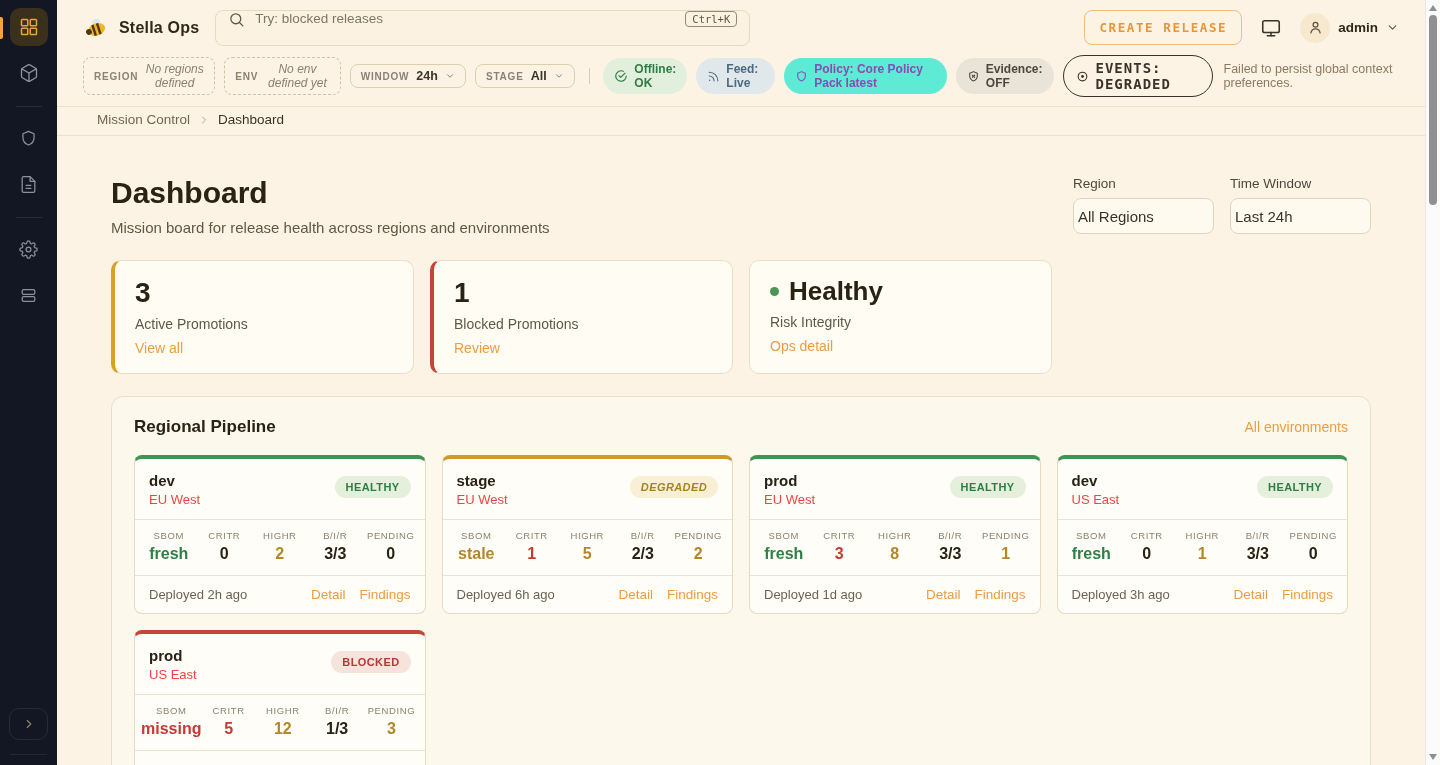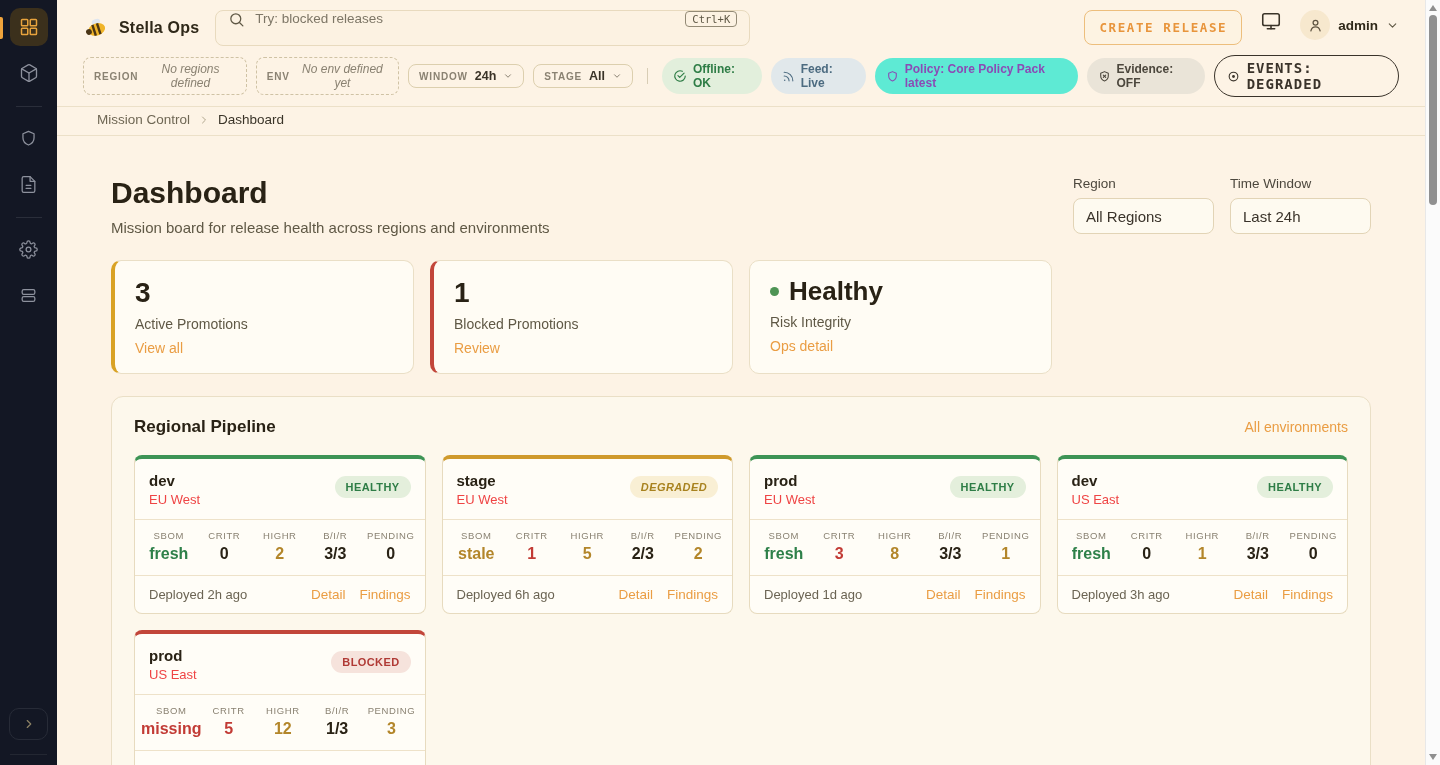--- a/index.html
+++ b/index.html
@@ -19,21 +19,21 @@
   
   .main { flex:1; min-width:0; display:flex; flex-direction:column; background:#fdf3e5; }
 
   .topbar { height:55px; flex-shrink:0; display:flex; align-items:center; padding:0 26px; gap:16px; }
   .brand { display:flex; align-items:center; gap:10px; }
   .brand-name { font-weight:bold; font-size:16px; color:#2f2819; letter-spacing:.2px; }
   .search { flex:0 1 535px; height:36px; border:1px solid #e8dabe; background:#fcf2e2; border-radius:8px; display:flex; align-items:flex-start; padding:0 12px; gap:10px; cursor:text; }
   .search-icon { color:#5f5845; display:flex; }
   .search-placeholder { flex:1; font-size:13.5px; color:#7d7666; }
   .kbd { font-family:"DejaVu Sans Mono", monospace; font-size:10.5px; border:1px solid #938a75; border-radius:4px; padding:1px 6px; color:#5f5845; }
-  .topbar-right { margin-left:auto; display:flex; align-items:flex-start; gap:18px; }
+  .topbar-right { margin-left:auto; display:flex; align-items:center; gap:18px; }
   .create-btn { font-family:"DejaVu Sans Mono", monospace; font-size:12.5px; font-weight:bold; letter-spacing:1.6px; color:#e8953c; border:1px solid #edbe7c; background:#fdf3e2; border-radius:8px; padding:9px 14px; cursor:pointer; }
   .monitor-btn { color:#3a3328; display:flex; cursor:pointer; }
   .user { display:flex; align-items:center; gap:8px; cursor:pointer; }
   .avatar { width:30px; height:30px; border-radius:50%; background:#f7e8ce; display:flex; align-items:center; justify-content:center; color:#5f5442; }
   .username { font-size:13.5px; font-weight:bold; color:#2f2819; }
   .user-chevron { color:#5f5845; display:flex; }
 
   
   .context-bar { flex-shrink:0; display:flex; align-items:center; gap:9px; padding:0 26px 9px; border-bottom:1px solid #ece0c8; }
   .filter-chip { display:flex; align-items:center; gap:7px; border:1px dashed #cfc2a4; border-radius:8px; padding:4px 10px; cursor:pointer; background:transparent; }
@@ -57,21 +57,21 @@
   .bc-sep { color:#b1a78e; display:flex; }
   .bc-current { color:#3a3428; font-weight:500; }
 
   
   .content { flex:1; padding:40px 54px 0; overflow:hidden; }
   .page-head { display:flex; justify-content:space-between; align-items:flex-start; }
   .page-title { font-size:30px; font-weight:bold; color:#292215; line-height:34px; }
   .page-sub { font-size:15px; color:#5f5845; margin-top:9px; }
   .filters { display:flex; gap:16px; }
   .filter-group-label { display:block; font-size:13.5px; color:#4c473d; margin-bottom:7px; }
-  .select-box { width:141px; height:36px; border:1px solid #e2d4b6; background:#fefaf0; border-radius:8px; display:flex; align-items:center; padding:0 12px; font-size:15px; color:#3a332a; cursor:pointer; }
+  .select-box { width:141px; height:36px; border:1px solid #e2d4b6; background:#fefaf0; border-radius:8px; display:flex; align-items:center; padding:0 4px; font-size:15px; color:#3a332a; cursor:pointer; }
 
   .summary-row { display:grid; grid-template-columns:repeat(4,1fr); gap:16px; margin-top:24px; }
   .sum-card { background:#fffcf4; border:1px solid #eadfc6; border-radius:10px; padding:16px 20px; min-height:110px; }
   .sum-card.accent-amber { border-left:4px solid #d9a225; }
   .sum-card.accent-red { border-left:4px solid #c2463a; }
   .sum-value { font-size:28px; font-weight:bold; color:#292215; line-height:1.15; }
   .sum-value.small { font-size:17px; padding-top:6px; }
   .sum-value-row { display:flex; align-items:center; }
   .sum-value.healthy { font-size:26px; }
   .healthy-dot { width:9px; height:9px; border-radius:50%; background:#4e9454; margin-right:10px; flex-shrink:0; }
@@ -307,20 +307,21 @@
       </span>
       <span class="events-pill">
         <span>
             <svg width="13" height="13" viewBox="0 0 24 24" fill="none" stroke="currentColor" stroke-width="2">
               <circle cx="12" cy="12" r="8"></circle>
               <circle cx="12" cy="12" r="2.6" fill="currentColor" stroke="none"></circle>
             </svg>
           </span>
         <span>EVENTS: DEGRADED</span>
       </span>
+      <span class="alert-text">Failed to persist global context preferences.</span>
     </div>
 
     <nav class="breadcrumb-row">
       <span class="bc-parent">Mission Control</span>
       <span class="bc-sep">
           <svg width="12" height="12" viewBox="0 0 24 24" fill="none" stroke="currentColor" stroke-width="2" stroke-linecap="round" stroke-linejoin="round">
             <polyline points="9 6 15 12 9 18"></polyline>
           </svg>
         </span>
       <span class="bc-current">Dashboard</span>

